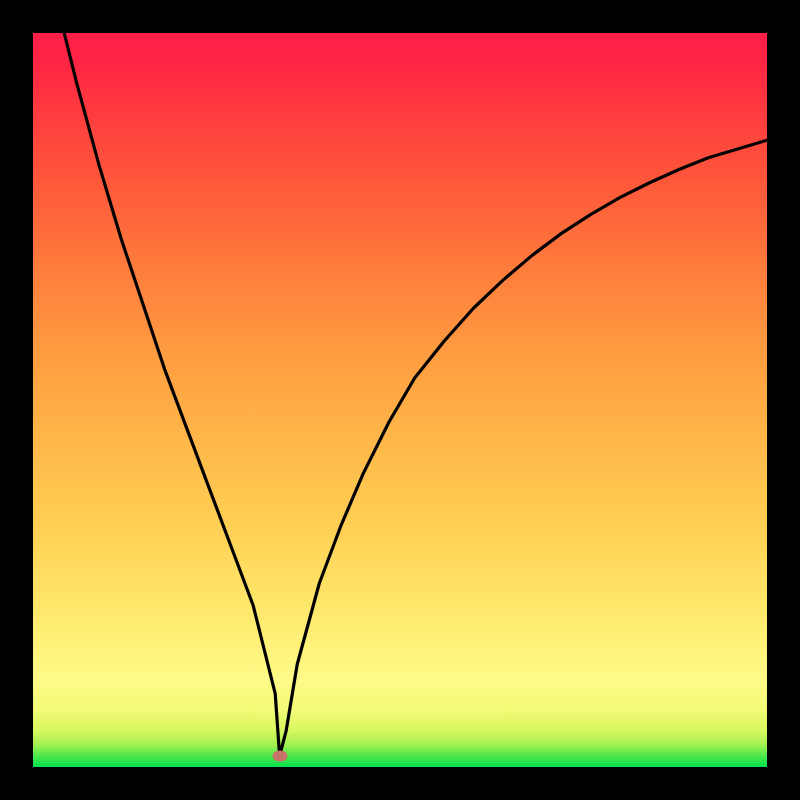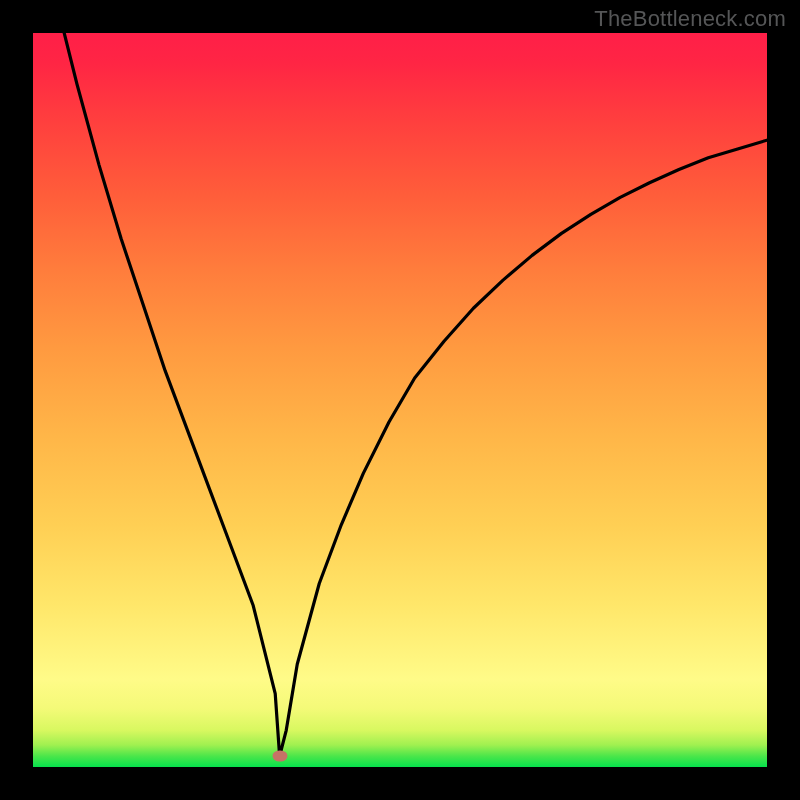--- a/index.html
+++ b/index.html
@@ -64,20 +64,19 @@
     height: 11px;
     border-radius: 7px / 5.5px;
     background: #c77366;
     transform: translate(-50%, -50%);
   }
 </style>
 </head>
 <body>
 
 <div class="outer">
-  <div class="watermark">TheBottleneck.com</div>
   <div class="plot">
     <svg class="curve" viewBox="0 0 734 734" preserveAspectRatio="none">
       <path id="curve-path" fill="none" stroke="#000000" stroke-width="3.2" stroke-linejoin="round" stroke-linecap="round" d="M0.00 -132.12 L22.02 -36.70 L44.04 51.38 L66.06 132.12 L88.08 205.52 L110.10 271.58 L132.12 337.64 L154.14 396.36 L176.16 455.08 L198.18 513.80 L220.20 572.52 L242.22 660.60 L246.62 722.99 L253.23 697.30 L264.24 631.24 L286.26 550.50 L308.28 491.78 L330.30 440.40 L355.99 389.02 L381.68 344.98 L411.04 308.28 L440.40 275.25 L469.76 247.36 L499.12 222.40 L528.48 200.38 L557.84 181.30 L587.20 164.42 L616.56 149.74 L645.92 136.52 L675.28 124.78 L704.64 115.97 L734.00 107.16"></path>
     </svg>
     <div id="marker" class="marker" style="left: 246.62px; top: 722.99px; background: rgb(199, 115, 102);"></div>
   </div>
 </div>
 
 </body></html>

